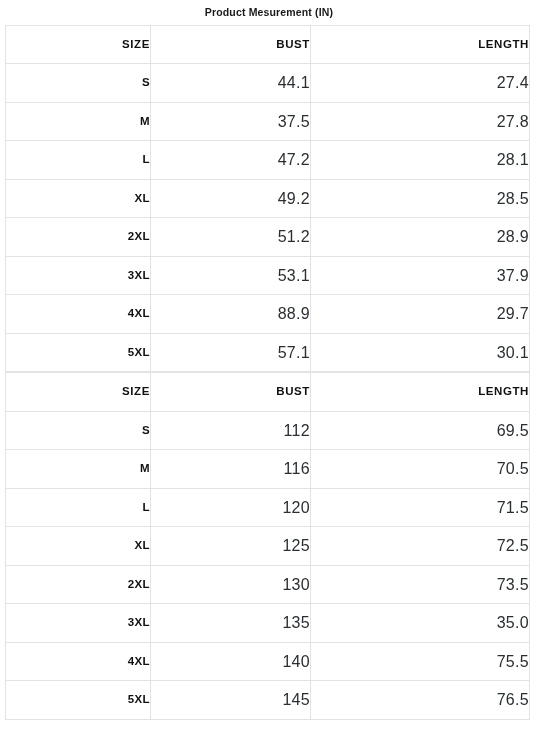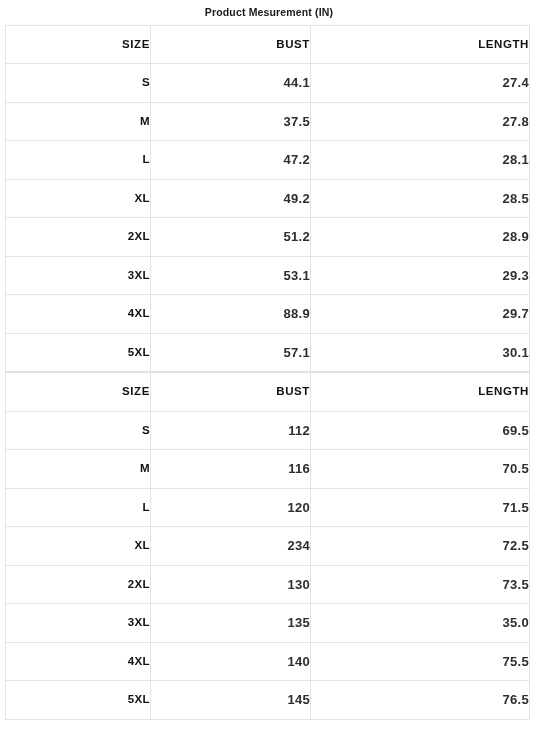--- a/index.html
+++ b/index.html
@@ -68,22 +68,22 @@
     color: #111111;
     letter-spacing: 0.6px;
   }
   table.size-table td.cell-size {
     font-size: 11.5px;
     font-weight: 700;
     color: #111111;
     letter-spacing: 0.4px;
   }
   table.size-table td.cell-val {
-    font-size: 13px;
-    font-weight: 700;
+    font-size: 16px;
+    font-weight: 400;
     color: #2a2f33;
     letter-spacing: 0.3px;
   }
 </style>
 </head>
 <body>
 
 <div class="page">
 
   <div class="section">
@@ -124,21 +124,21 @@
           <td class="cell-val">28.5</td>
         </tr>
         <tr>
           <td class="cell-size">2XL</td>
           <td class="cell-val">51.2</td>
           <td class="cell-val">28.9</td>
         </tr>
         <tr>
           <td class="cell-size">3XL</td>
           <td class="cell-val">53.1</td>
-          <td class="cell-val">29.3</td>
+          <td class="cell-val">37.9</td>
         </tr>
         <tr>
           <td class="cell-size">4XL</td>
           <td class="cell-val">88.9</td>
           <td class="cell-val">29.7</td>
         </tr>
         <tr>
           <td class="cell-size">5XL</td>
           <td class="cell-val">57.1</td>
           <td class="cell-val">30.1</td>
@@ -173,21 +173,21 @@
           <td class="cell-val">116</td>
           <td class="cell-val">70.5</td>
         </tr>
         <tr>
           <td class="cell-size">L</td>
           <td class="cell-val">120</td>
           <td class="cell-val">71.5</td>
         </tr>
         <tr>
           <td class="cell-size">XL</td>
-          <td class="cell-val">234</td>
+          <td class="cell-val">125</td>
           <td class="cell-val">72.5</td>
         </tr>
         <tr>
           <td class="cell-size">2XL</td>
           <td class="cell-val">130</td>
           <td class="cell-val">73.5</td>
         </tr>
         <tr>
           <td class="cell-size">3XL</td>
           <td class="cell-val">135</td>

